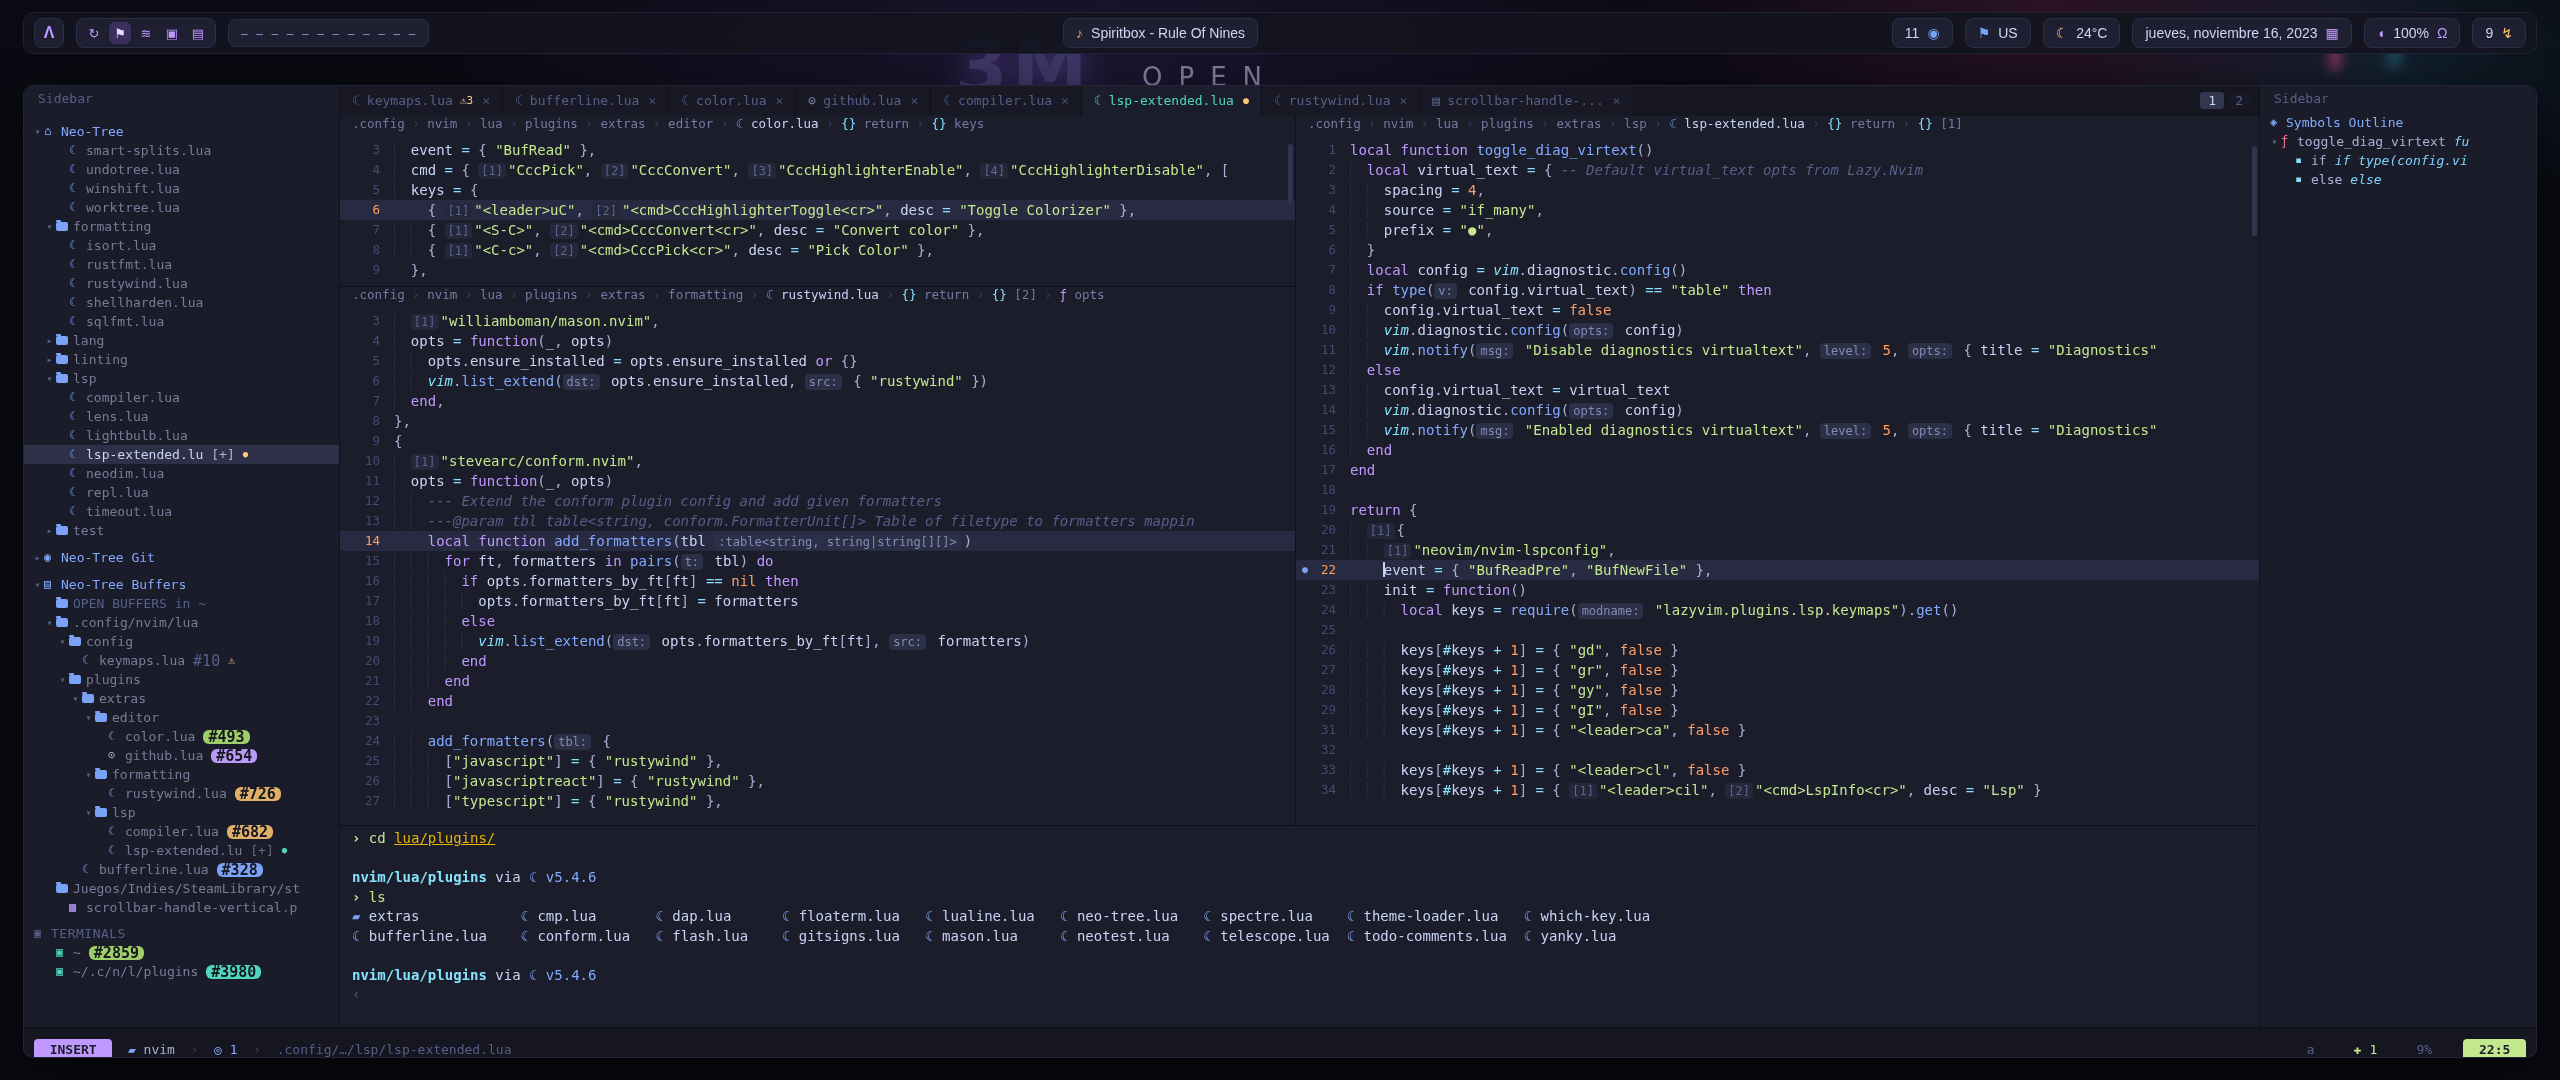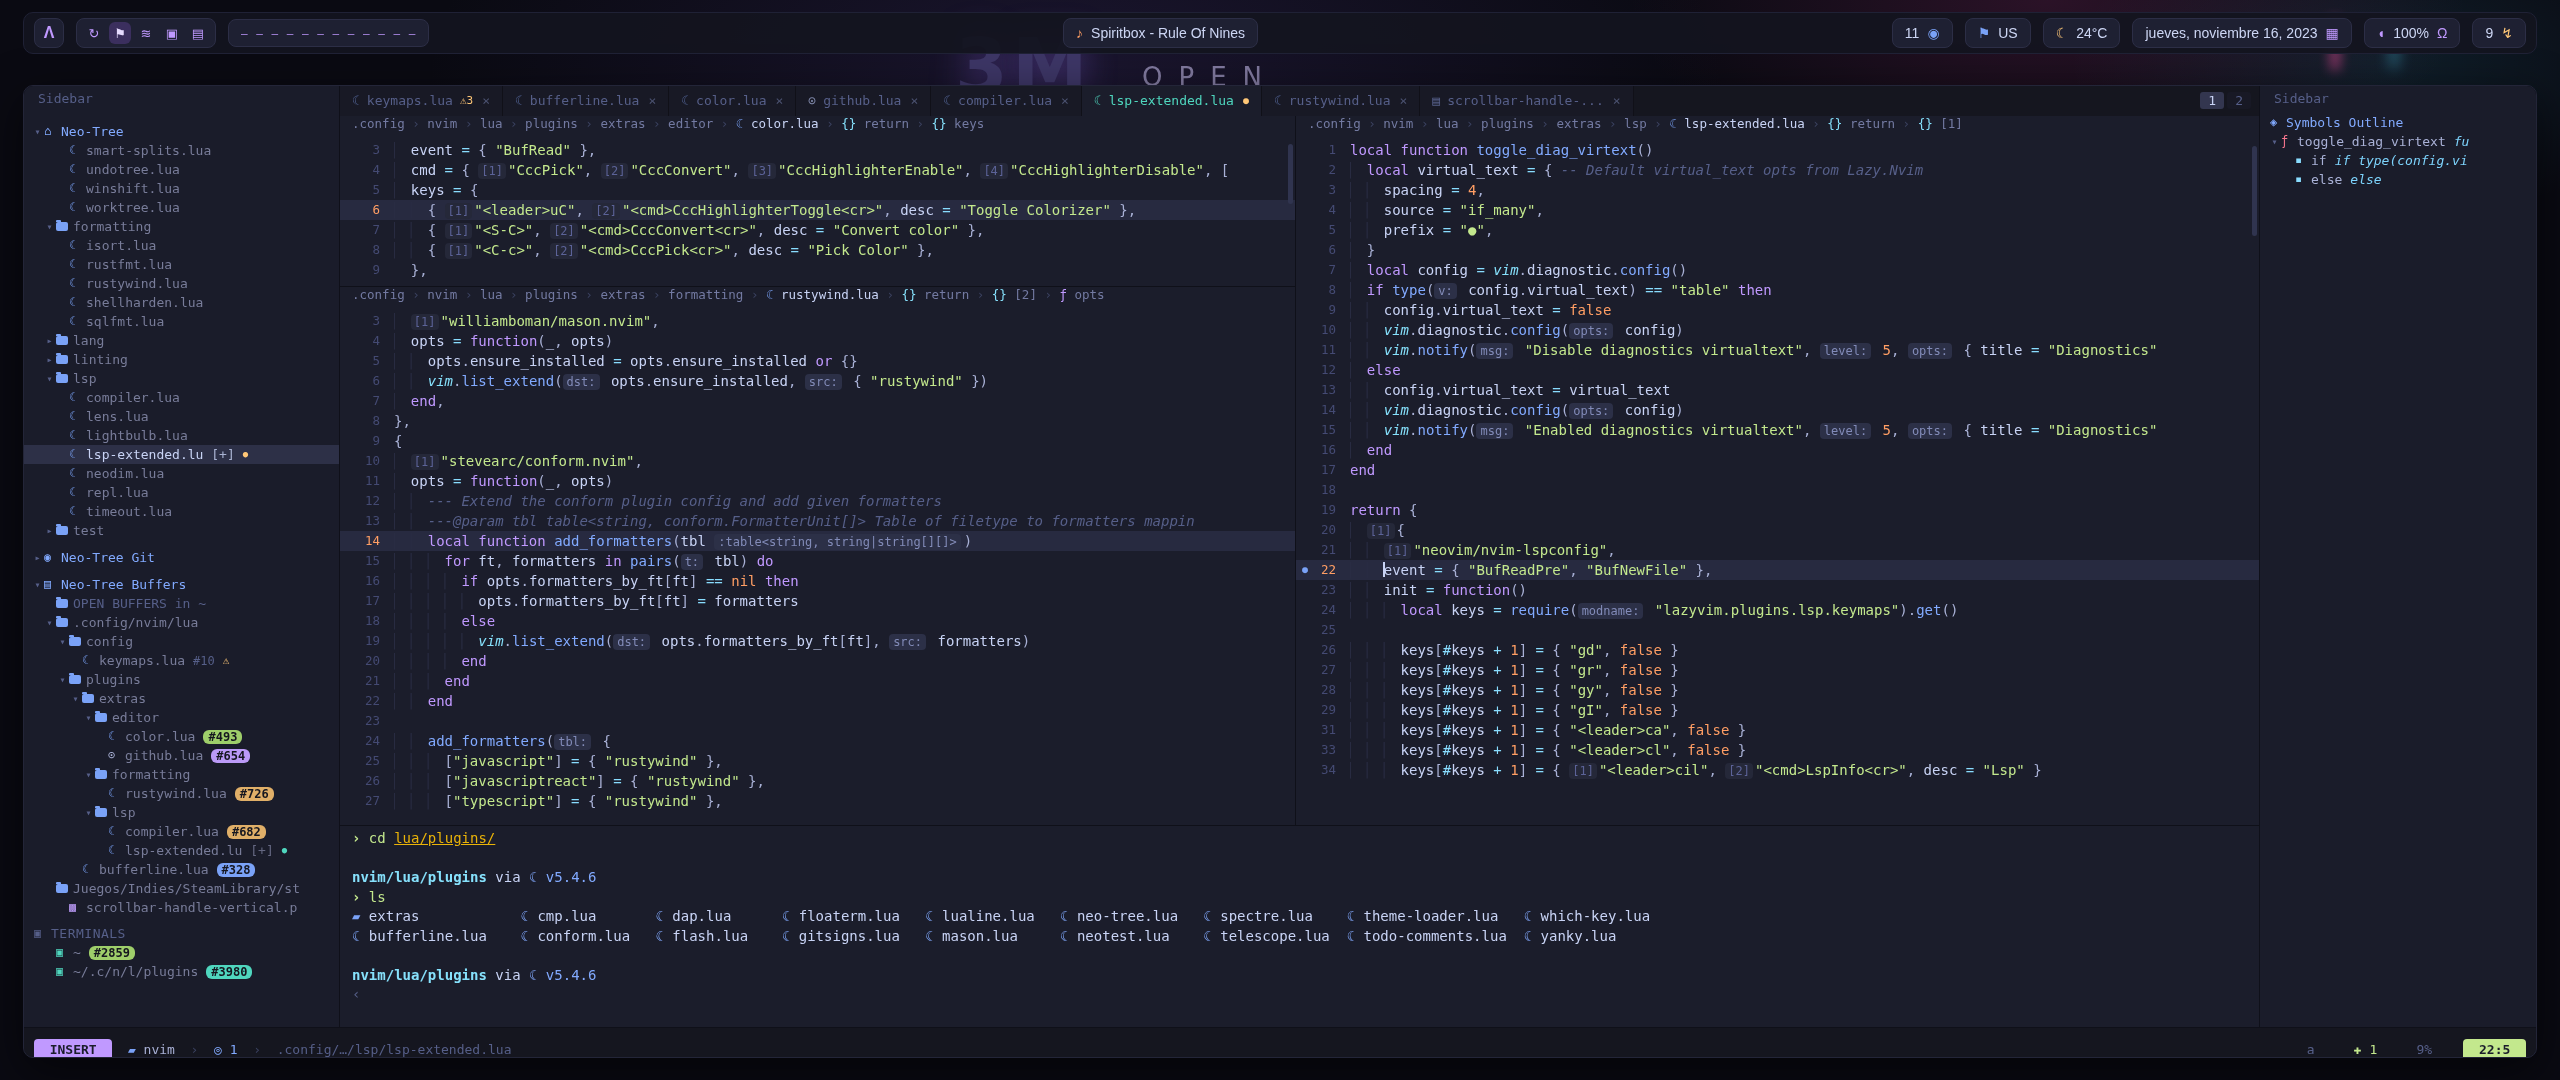--- a/index.html
+++ b/index.html
@@ -44,21 +44,21 @@
   .tree-row.muted{color:#565f89}
   .exp{width:13px;flex:none;color:#565f89;font-size:10px;text-align:center}
   .ic{width:17px;flex:none;font-size:12px}
   .ic-lua{color:#7aa2f7}.ic-gh{color:#a9b1d6}.ic-img{color:#bb9af7}.ic-term{color:#4fd6be}
   .ic-dir{width:12px;height:9px;background:#7aa2f7;border-radius:2px;margin-right:5px;flex:none;position:relative}
   .ic-dir::before{content:"";position:absolute;top:-2px;left:0;width:5px;height:2px;background:#7aa2f7;border-radius:1px 1px 0 0}
   .tree-section{display:flex;align-items:center;height:20px;margin-top:7px;padding-left:7px;color:#82aaff;white-space:pre}
   .sec-ic{width:17px;flex:none;font-size:12px;color:#82aaff}
   .tree-heading{display:flex;align-items:center;height:19px;margin-top:7px;padding-left:10px;color:#565f89;letter-spacing:.5px;white-space:pre}
   .suf{color:inherit;opacity:.8}
-  .bdg{margin-left:8px;font-size:12px;line-height:14px;padding:0 5px;border-radius:6px;color:#15161f;font-weight:bold;flex:none}
+  .bdg{margin-left:8px;font-size:15px;line-height:14px;padding:0 5px;border-radius:6px;color:#15161f;font-weight:bold;flex:none}
   .b-green{background:#9ece6a}.b-yellow{background:#e0af68}.b-purple{background:#bb9af7}.b-blue{background:#7aa2f7}.b-cyan{background:#4fd6be}
   .b-plain{background:none;color:#565f89;font-weight:normal;padding:0;margin-left:8px}
   .warn-ic{color:#ffc777;margin-left:8px;font-size:11px}
   .dot{margin-left:8px;font-size:9px;color:#4fd6be}.dot.yellow{color:#ffc777}
 
   
   #tabbar{height:30px;background:#15161f;display:flex;align-items:stretch;font:13px "DejaVu Sans Mono",monospace;overflow:hidden}
   .tab{display:flex;align-items:center;gap:7px;padding:0 12px;color:#565f89;background:#181925;border-right:1px solid #101018;white-space:nowrap}
   .tab.active{background:#1b1d2b;color:#4fd6be}
   .tic-lua{color:#546699}.tab.active .tic-lua{color:#4fd6be}
@@ -353,20 +353,21 @@
               <div class="cl"><span class="sign"></span><span class="lnum">21</span><span class="code"><span class="tk-g">▏ ▏ </span><span class="tk-i">[1]</span><span class="tk-str">"neovim/nvim-lspconfig"</span><span class="tk-p">,</span></span></div>
               <div class="cl cur"><span class="sign">●</span><span class="lnum">22</span><span class="code"><span class="tk-g">▏ ▏ </span><span class="cursorbar"></span><span class="tk-v">event </span><span class="tk-op">= </span><span class="tk-p">{ </span><span class="tk-str">"BufReadPre"</span><span class="tk-p">, </span><span class="tk-str">"BufNewFile"</span><span class="tk-p"> },</span></span></div>
               <div class="cl"><span class="sign"></span><span class="lnum">23</span><span class="code"><span class="tk-g">▏ ▏ </span><span class="tk-v">init </span><span class="tk-op">= </span><span class="tk-kw">function</span><span class="tk-p">()</span></span></div>
               <div class="cl"><span class="sign"></span><span class="lnum">24</span><span class="code"><span class="tk-g">▏ ▏ ▏ </span><span class="tk-kw">local </span><span class="tk-v">keys </span><span class="tk-op">= </span><span class="tk-fn">require</span><span class="tk-p">(</span><span class="tk-h">modname:</span><span class="tk-str"> "lazyvim.plugins.lsp.keymaps"</span><span class="tk-p">).</span><span class="tk-fn">get</span><span class="tk-p">()</span></span></div>
               <div class="cl"><span class="sign"></span><span class="lnum">25</span><span class="code"></span></div>
               <div class="cl"><span class="sign"></span><span class="lnum">26</span><span class="code"><span class="tk-g">▏ ▏ ▏ </span><span class="tk-v">keys</span><span class="tk-p">[</span><span class="tk-op">#</span><span class="tk-v">keys </span><span class="tk-op">+ </span><span class="tk-num">1</span><span class="tk-p">] </span><span class="tk-op">= </span><span class="tk-p">{ </span><span class="tk-str">"gd"</span><span class="tk-p">, </span><span class="tk-num">false</span><span class="tk-p"> }</span></span></div>
               <div class="cl"><span class="sign"></span><span class="lnum">27</span><span class="code"><span class="tk-g">▏ ▏ ▏ </span><span class="tk-v">keys</span><span class="tk-p">[</span><span class="tk-op">#</span><span class="tk-v">keys </span><span class="tk-op">+ </span><span class="tk-num">1</span><span class="tk-p">] </span><span class="tk-op">= </span><span class="tk-p">{ </span><span class="tk-str">"gr"</span><span class="tk-p">, </span><span class="tk-num">false</span><span class="tk-p"> }</span></span></div>
               <div class="cl"><span class="sign"></span><span class="lnum">28</span><span class="code"><span class="tk-g">▏ ▏ ▏ </span><span class="tk-v">keys</span><span class="tk-p">[</span><span class="tk-op">#</span><span class="tk-v">keys </span><span class="tk-op">+ </span><span class="tk-num">1</span><span class="tk-p">] </span><span class="tk-op">= </span><span class="tk-p">{ </span><span class="tk-str">"gy"</span><span class="tk-p">, </span><span class="tk-num">false</span><span class="tk-p"> }</span></span></div>
               <div class="cl"><span class="sign"></span><span class="lnum">29</span><span class="code"><span class="tk-g">▏ ▏ ▏ </span><span class="tk-v">keys</span><span class="tk-p">[</span><span class="tk-op">#</span><span class="tk-v">keys </span><span class="tk-op">+ </span><span class="tk-num">1</span><span class="tk-p">] </span><span class="tk-op">= </span><span class="tk-p">{ </span><span class="tk-str">"gI"</span><span class="tk-p">, </span><span class="tk-num">false</span><span class="tk-p"> }</span></span></div>
               <div class="cl"><span class="sign"></span><span class="lnum">31</span><span class="code"><span class="tk-g">▏ ▏ ▏ </span><span class="tk-v">keys</span><span class="tk-p">[</span><span class="tk-op">#</span><span class="tk-v">keys </span><span class="tk-op">+ </span><span class="tk-num">1</span><span class="tk-p">] </span><span class="tk-op">= </span><span class="tk-p">{ </span><span class="tk-str">"&lt;leader&gt;ca"</span><span class="tk-p">, </span><span class="tk-num">false</span><span class="tk-p"> }</span></span></div>
+              <div class="cl"><span class="sign"></span><span class="lnum">32</span><span class="code"></span></div>
               <div class="cl"><span class="sign"></span><span class="lnum">33</span><span class="code"><span class="tk-g">▏ ▏ ▏ </span><span class="tk-v">keys</span><span class="tk-p">[</span><span class="tk-op">#</span><span class="tk-v">keys </span><span class="tk-op">+ </span><span class="tk-num">1</span><span class="tk-p">] </span><span class="tk-op">= </span><span class="tk-p">{ </span><span class="tk-str">"&lt;leader&gt;cl"</span><span class="tk-p">, </span><span class="tk-num">false</span><span class="tk-p"> }</span></span></div>
               <div class="cl"><span class="sign"></span><span class="lnum">34</span><span class="code"><span class="tk-g">▏ ▏ ▏ </span><span class="tk-v">keys</span><span class="tk-p">[</span><span class="tk-op">#</span><span class="tk-v">keys </span><span class="tk-op">+ </span><span class="tk-num">1</span><span class="tk-p">] </span><span class="tk-op">= </span><span class="tk-p">{ </span><span class="tk-i">[1]</span><span class="tk-str">"&lt;leader&gt;cil"</span><span class="tk-p">, </span><span class="tk-i">[2]</span><span class="tk-str">"&lt;cmd&gt;LspInfo&lt;cr&gt;"</span><span class="tk-p">, </span><span class="tk-v">desc </span><span class="tk-op">= </span><span class="tk-str">"Lsp"</span><span class="tk-p"> }</span></span></div>
             </div>
           <div class="sb" style="top:30px;height:90px"></div>
         </div>
       </div>
 
       <div id="terminal">
         <div id="term-body"><div class="tline"><span class="tk-tp">› </span><span class="tk-tg">cd </span><span class="tk-tu">lua/plugins/</span></div><div class="tline"> </div><div class="tline"><span class="tk-tcy">nvim/lua/plugins </span><span class="tk-tw">via </span><span class="tk-tb">☾ v5.4.6</span></div><div class="tline"><span class="tk-tp">› </span><span class="tk-tg">ls</span></div><div class="tline"><span class="tk-tfi">▰ </span><span class="tk-tw">extras            </span><span class="tk-tli">☾ </span><span class="tk-tw">cmp.lua       </span><span class="tk-tli">☾ </span><span class="tk-tw">dap.lua      </span><span class="tk-tli">☾ </span><span class="tk-tw">floaterm.lua   </span><span class="tk-tli">☾ </span><span class="tk-tw">lualine.lua   </span><span class="tk-tli">☾ </span><span class="tk-tw">neo-tree.lua   </span><span class="tk-tli">☾ </span><span class="tk-tw">spectre.lua    </span><span class="tk-tli">☾ </span><span class="tk-tw">theme-loader.lua   </span><span class="tk-tli">☾ </span><span class="tk-tw">which-key.lua</span></div><div class="tline"><span class="tk-tli">☾ </span><span class="tk-tw">bufferline.lua    </span><span class="tk-tli">☾ </span><span class="tk-tw">conform.lua   </span><span class="tk-tli">☾ </span><span class="tk-tw">flash.lua    </span><span class="tk-tli">☾ </span><span class="tk-tw">gitsigns.lua   </span><span class="tk-tli">☾ </span><span class="tk-tw">mason.lua     </span><span class="tk-tli">☾ </span><span class="tk-tw">neotest.lua    </span><span class="tk-tli">☾ </span><span class="tk-tw">telescope.lua  </span><span class="tk-tli">☾ </span><span class="tk-tw">todo-comments.lua  </span><span class="tk-tli">☾ </span><span class="tk-tw">yanky.lua</span></div><div class="tline"> </div><div class="tline"><span class="tk-tcy">nvim/lua/plugins </span><span class="tk-tw">via </span><span class="tk-tb">☾ v5.4.6</span></div><div class="tline"><span class="tk-tdim">‹</span></div></div>
       </div>

